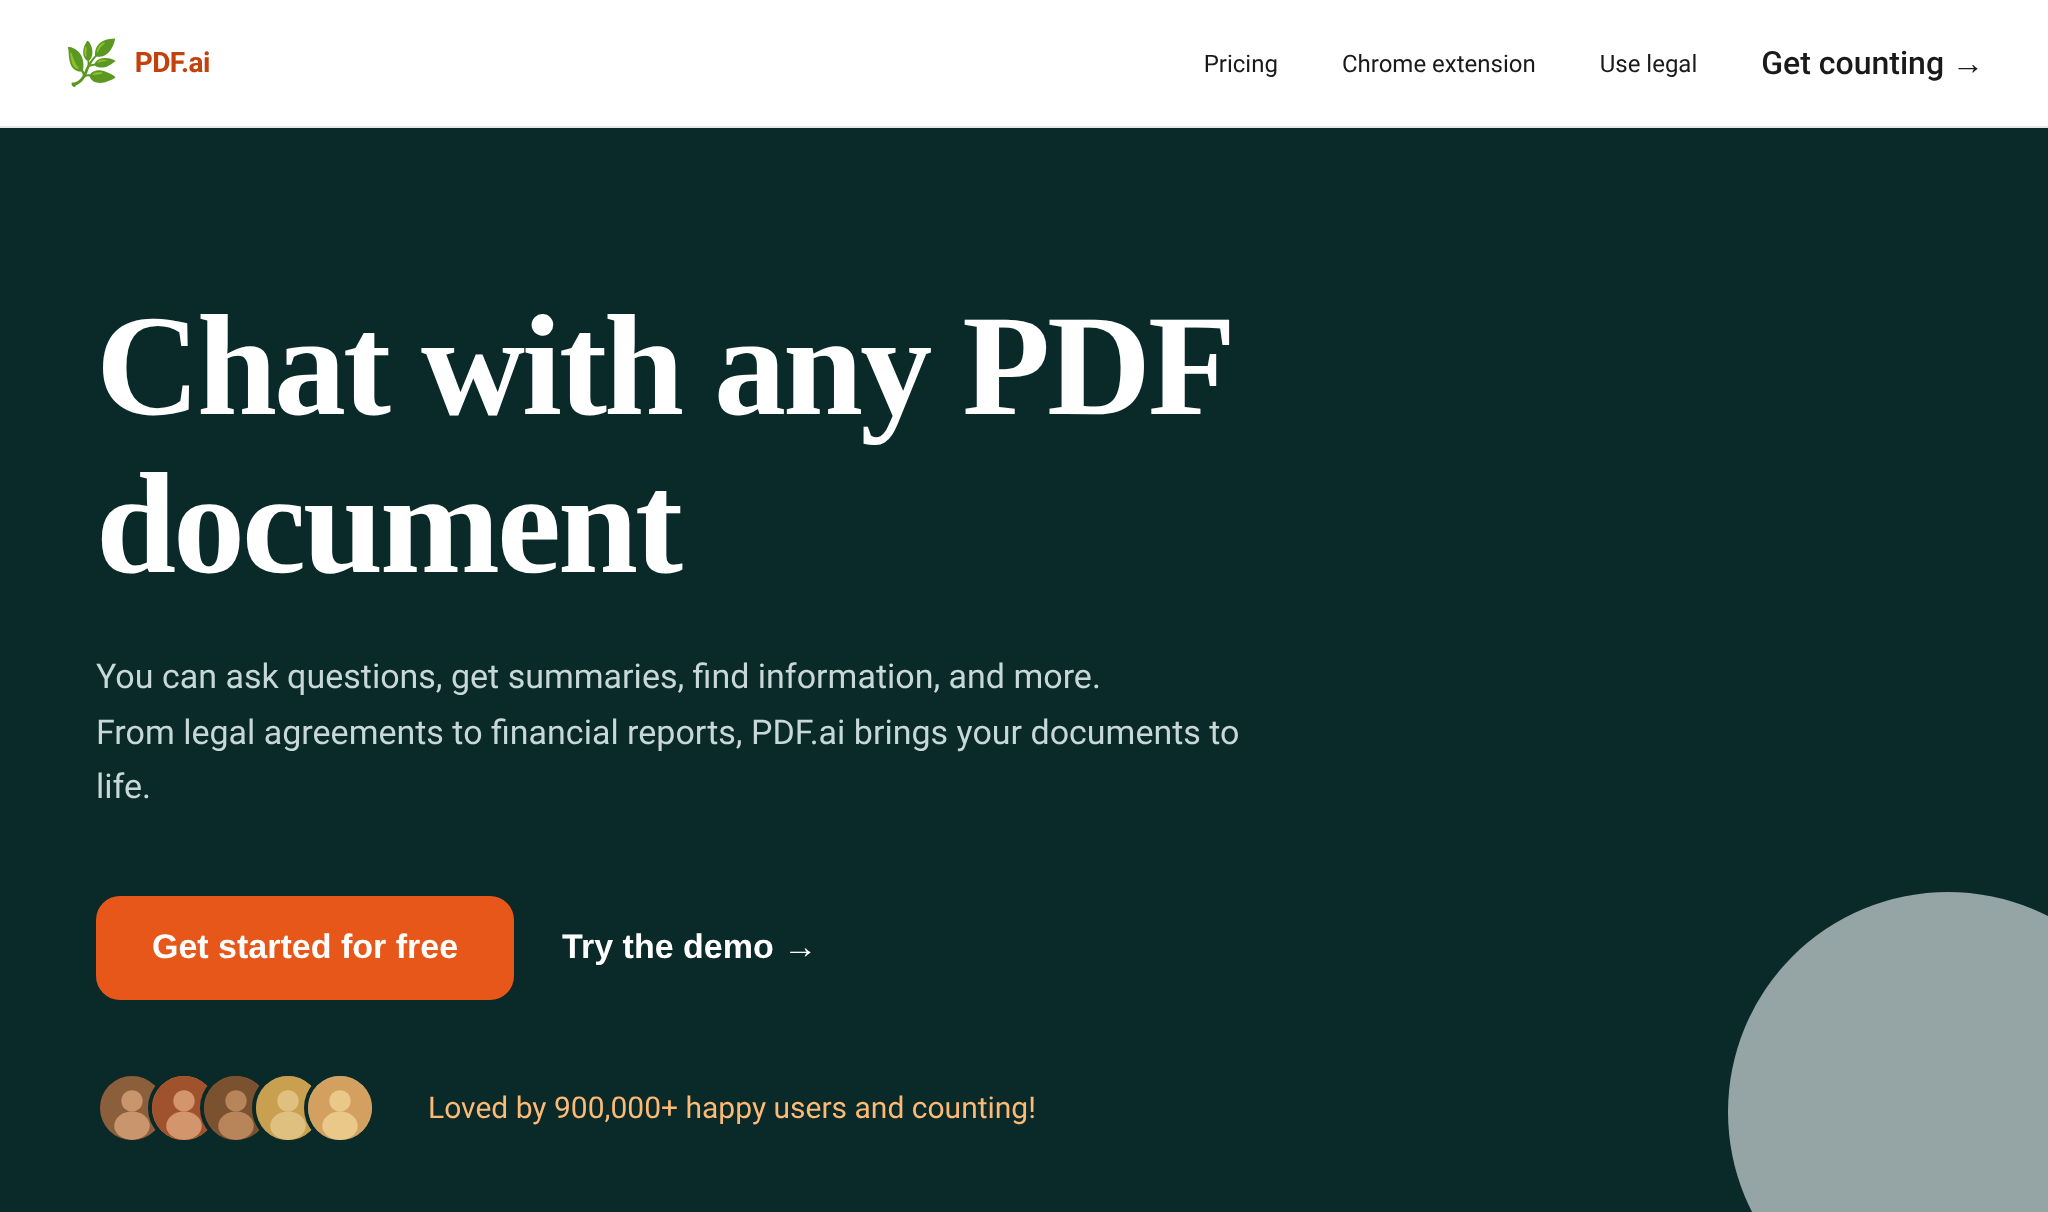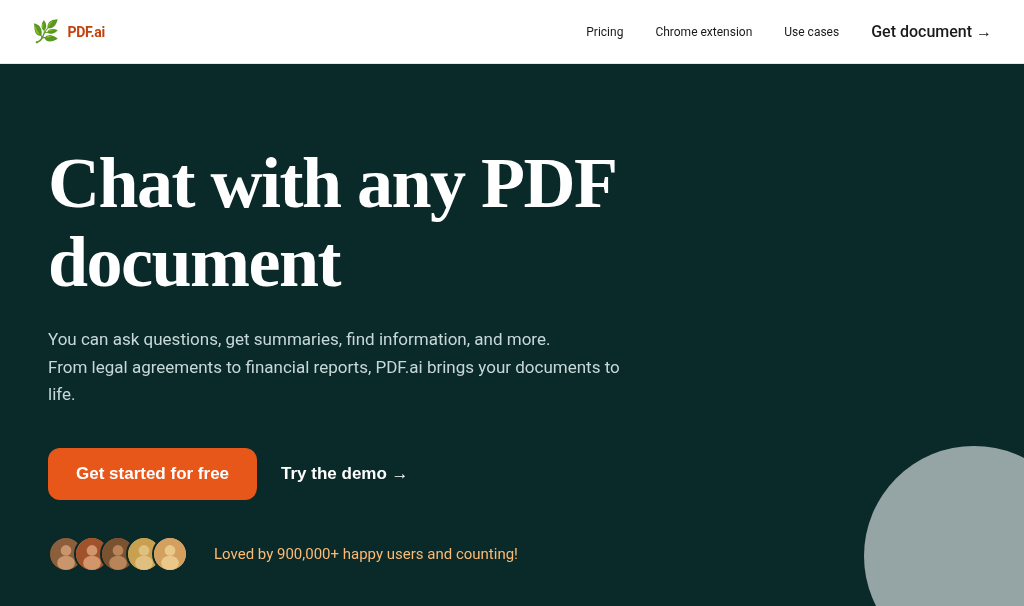--- a/index.html
+++ b/index.html
@@ -191,22 +191,22 @@
 <body>
 
 <nav class="navbar">
   <div class="logo-area">
     <span class="logo-icon">🌿</span>
     <span class="logo-text">PDF.ai</span>
   </div>
   <div class="nav-links">
     <a class="nav-link">Pricing</a>
     <a class="nav-link">Chrome extension</a>
-    <a class="nav-link">Use cases</a>
-    <a class="nav-cta">Get document →</a>
+    <a class="nav-link">Use legal</a>
+    <a class="nav-cta">Get counting →</a>
   </div>
 </nav>
 
 <section class="hero">
   <h1 class="hero-heading">Chat with any PDF document</h1>
   <div class="hero-subtitle">
     <p>You can ask questions, get summaries, find information, and more.</p>
     <p>From legal agreements to financial reports, PDF.ai brings your documents to life.</p>
   </div>
   <div class="hero-buttons">

